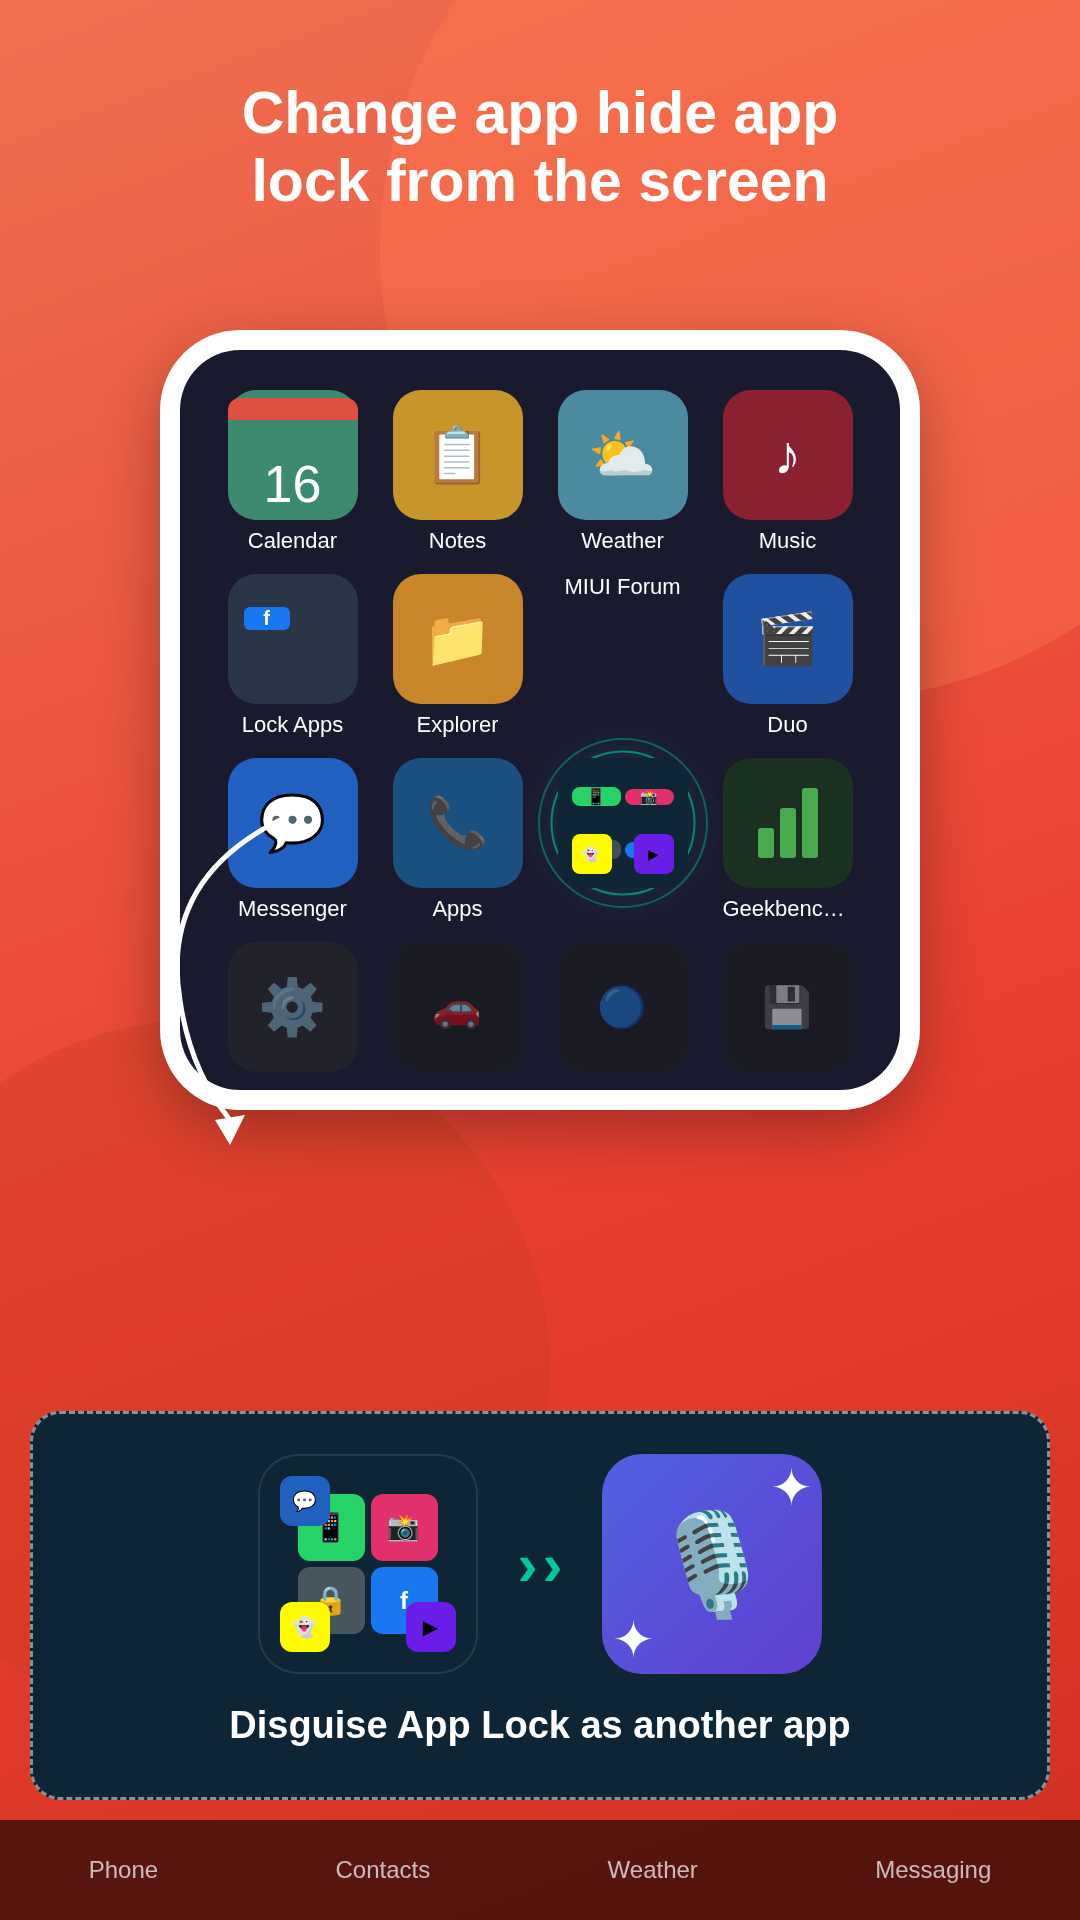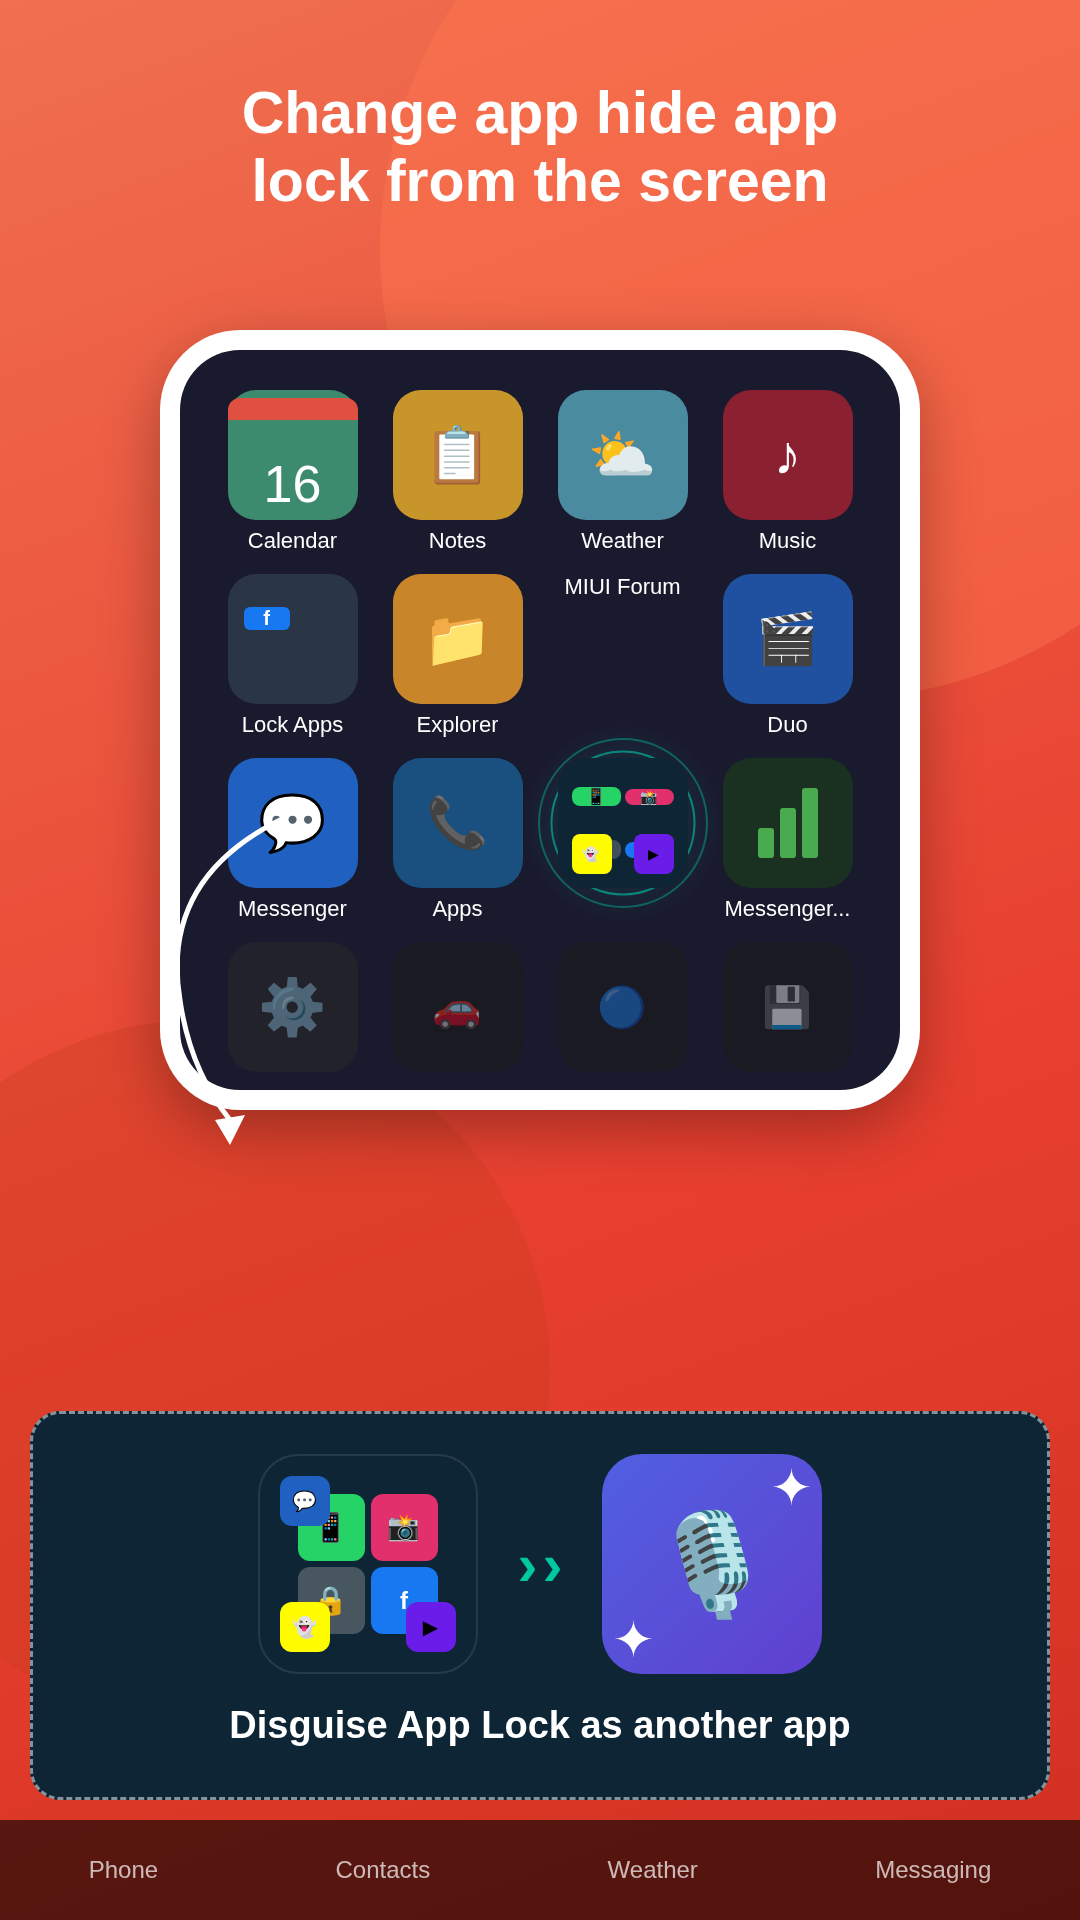--- a/index.html
+++ b/index.html
@@ -406,21 +406,21 @@
       </div>
 
       <div class="app-item">
         <div class="app-icon icon-geekbench" style="padding:20px;">
           <div class="geek-bars">
             <div class="bar" style="height:30px;"></div>
             <div class="bar" style="height:50px;"></div>
             <div class="bar" style="height:70px;"></div>
           </div>
         </div>
-        <span class="app-label">Messenger...</span>
+        <span class="app-label">Geekbench...</span>
       </div>
     </div>
 
     <div class="partial-row">
       <div class="app-item">
         <div class="app-icon" style="background:#2a2a2a;border-radius:28px;">
           <span style="font-size:55px;">⚙️</span>
         </div>
       </div>
       <div class="app-item">

